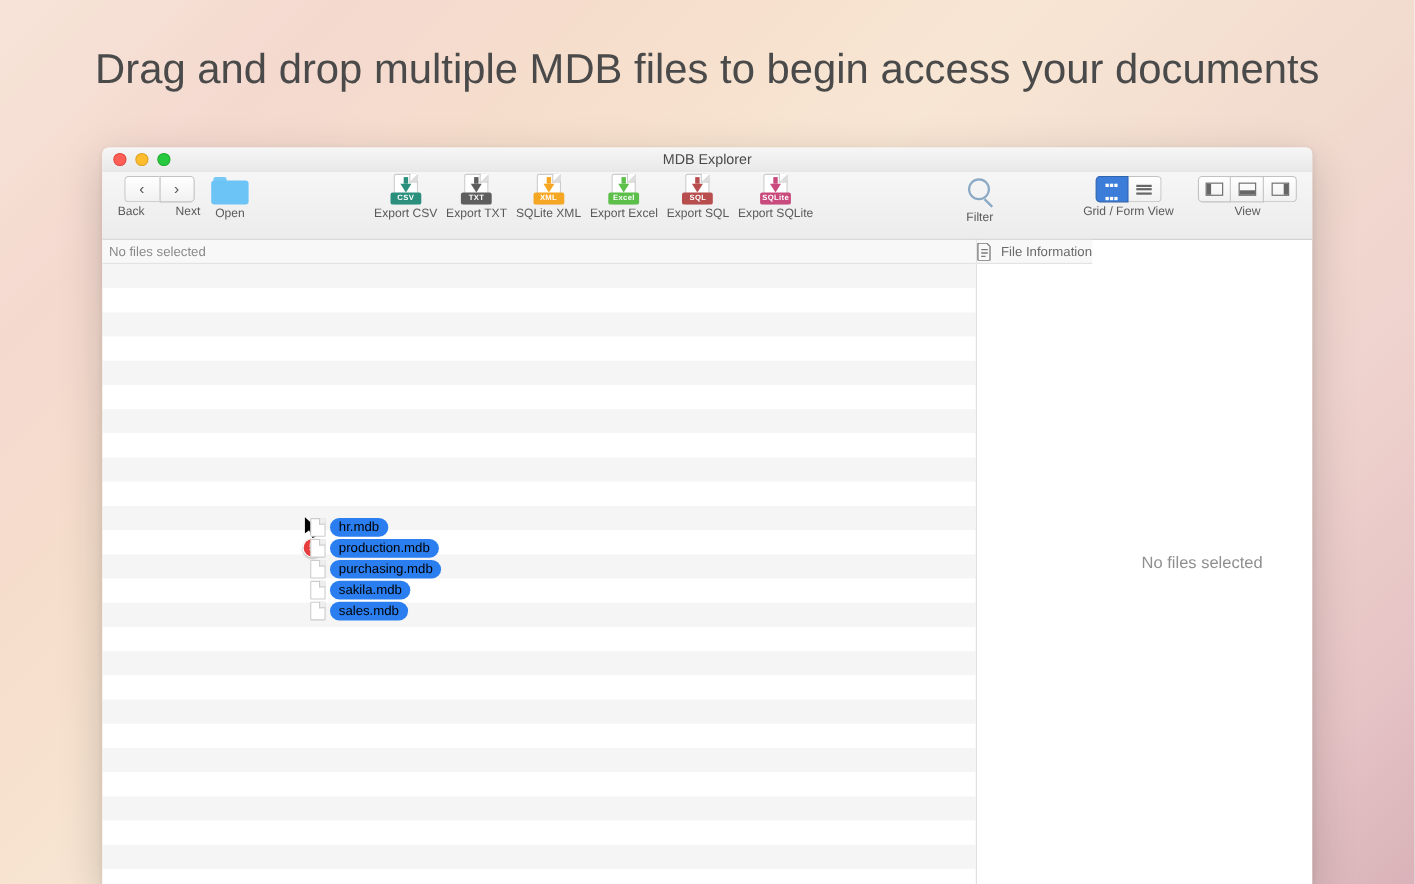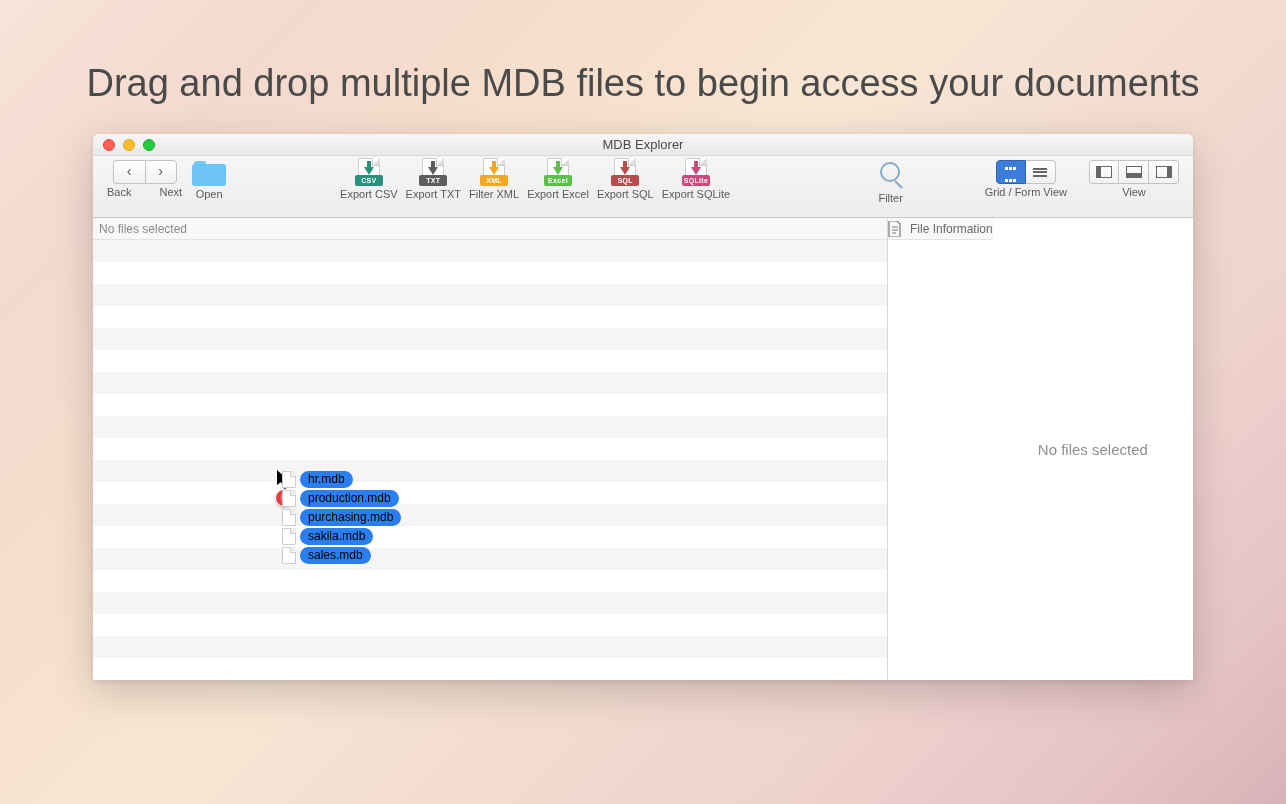--- a/index.html
+++ b/index.html
@@ -12,29 +12,29 @@
       #f2dccf 60%, #efd3ce 75%, #e6c3c5 90%, #d8b2b8 100%);
     overflow: hidden;
     position: relative;
   }
 
   .marketing-headline {
     font-size: 38px;
     font-weight: 200;
     color: #4a4a4a;
     text-align: center;
-    padding-top: 62px;
+    padding-top: 42px;
   }
 
   .window {
     position: absolute;
     top: 134px;
     left: 93px;
     width: 1100px;
-    height: 546px;
+    height: 670px;
     background: #fff;
     border-radius: 6px 6px 0 0;
     box-shadow: 0 12px 40px rgba(0,0,0,0.18), 0 2px 6px rgba(0,0,0,0.08);
     overflow: hidden;
   }
 
   .titlebar {
     height: 22px;
     background: linear-gradient(#f6f6f6,#e9e9e9);
     display: flex;
@@ -331,21 +331,21 @@
         <div class="export-icon xml">
           <div class="doc-icon">
               <div class="fold"></div>
             <div class="arrow-wrap">
                 <div class="arrow-stem"></div>
                 <div class="arrow-down"></div>
               </div>
             <div class="format-badge">XML</div>
           </div>
         </div>
-        <span class="tb-label">Filter XML</span>
+        <span class="tb-label">SQLite XML</span>
       </div>
       <div class="tb-item">
         <div class="export-icon excel">
           <div class="doc-icon">
               <div class="fold"></div>
             <div class="arrow-wrap">
                 <div class="arrow-stem"></div>
                 <div class="arrow-down"></div>
               </div>
             <div class="format-badge">Excel</div>

